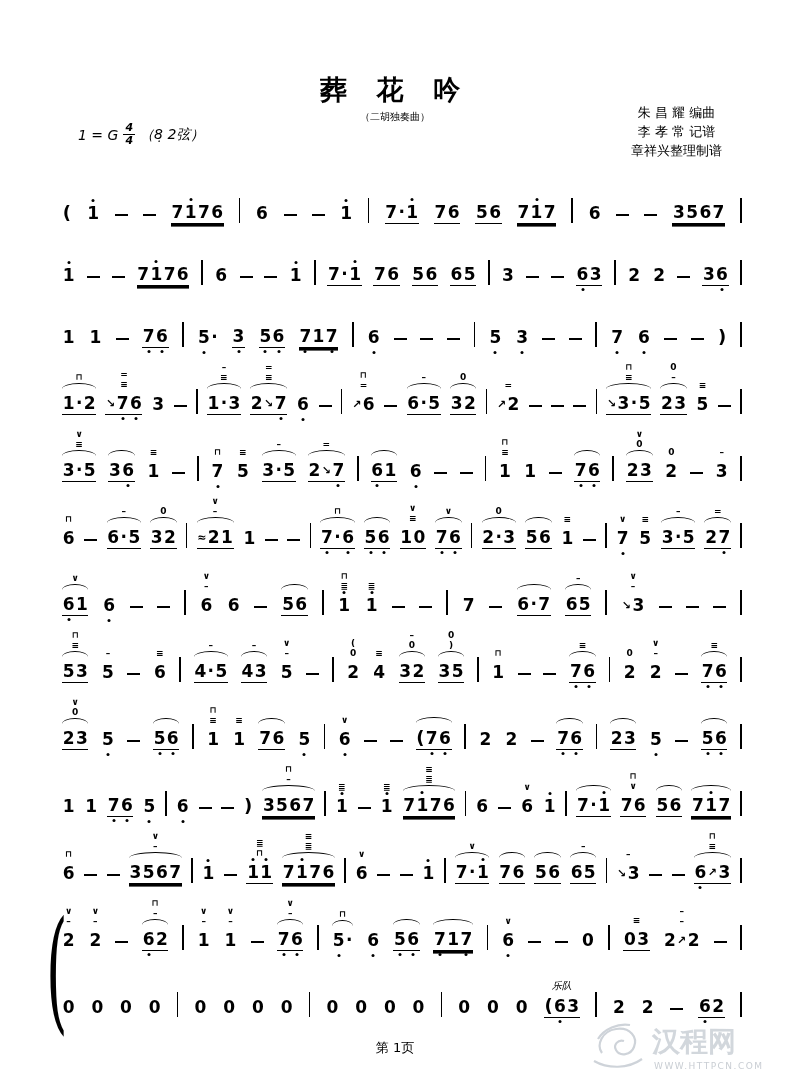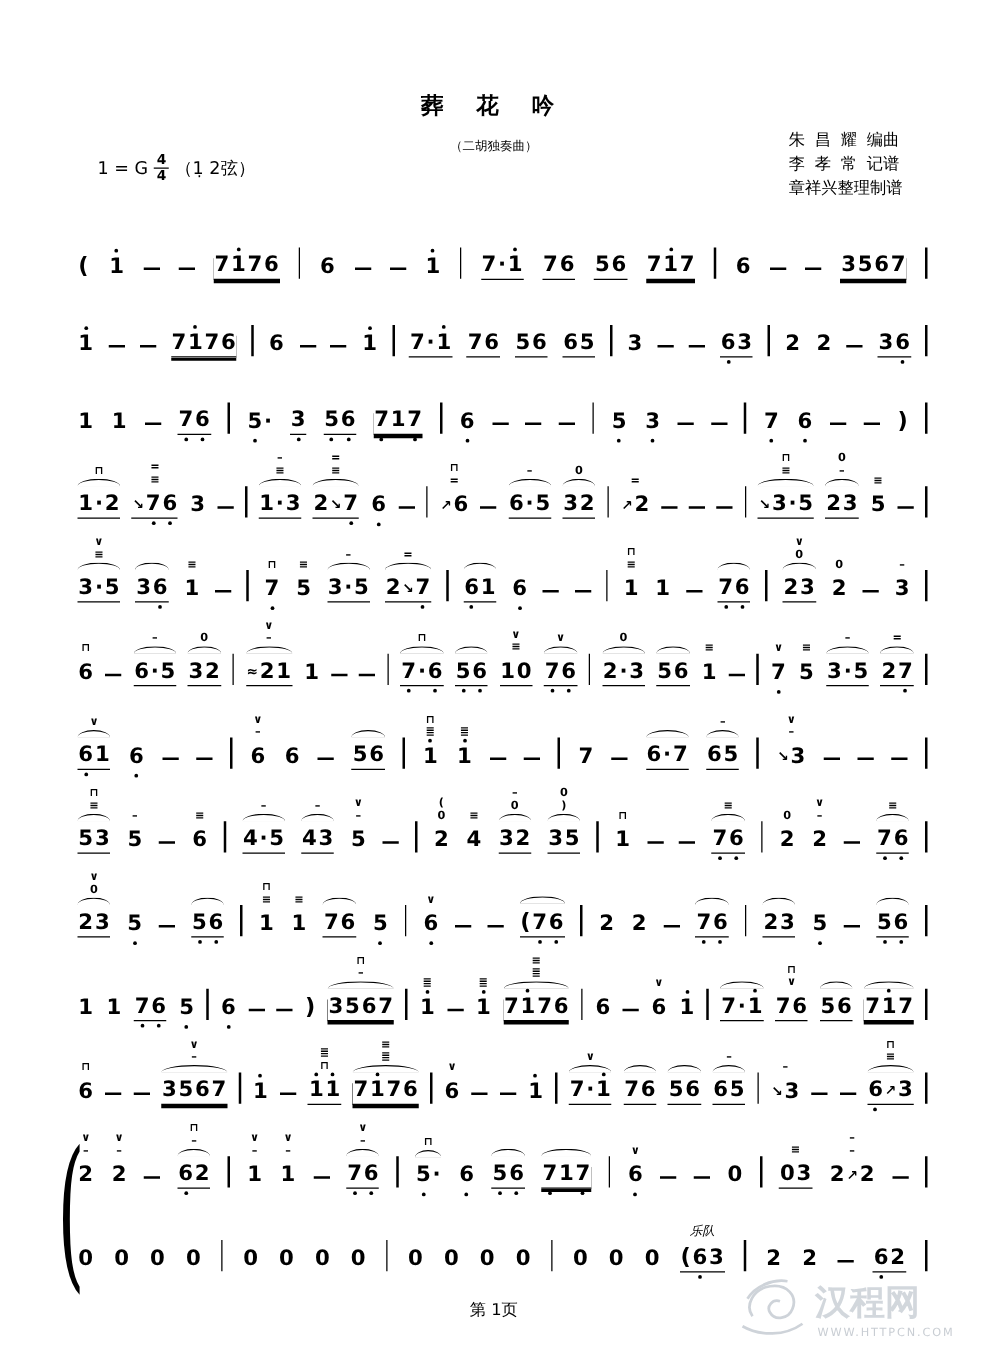--- a/index.html
+++ b/index.html
@@ -2,26 +2,26 @@
 <html><head>
 <meta charset="utf-8">
 <style>
   html,body{margin:0;padding:0;}
   body{
     width:790px;height:1089px;position:relative;background:#ffffff;
     font-family:"DejaVu Sans",sans-serif;color:#000;overflow:hidden;
   }
   
   .title{position:absolute;top:72px;left:0;width:100%;text-align:center;
-         font-size:18px;font-weight:bold;letter-spacing:10px;font-family:"DejaVu Serif","Liberation Serif",serif;}
+         font-size:27px;font-weight:bold;letter-spacing:10px;font-family:"DejaVu Serif","Liberation Serif",serif;}
   .subtitle{position:absolute;top:110px;left:0;width:100%;text-align:center;font-size:10px;}
-  .keysig{position:absolute;top:122px;left:78px;font-size:14px;display:flex;align-items:center;gap:5px;}
+  .keysig{position:absolute;top:122px;left:78px;font-size:14px;display:flex;align-items:center;gap:5px;font-style:italic;}
   .frac{display:inline-flex;flex-direction:column;align-items:center;font-size:11px;line-height:1.1;font-weight:bold;}
   .frac .top{border-bottom:1px solid #000;padding:0 2px;}
-  .credits{position:absolute;top:104px;right:68px;text-align:left;font-size:13px;line-height:1.45;font-family:Liberation Mono, monospace;}
+  .credits{position:absolute;top:104px;right:68px;text-align:center;font-size:13px;line-height:1.45;}
   
   .sheet{position:absolute;left:62px;right:48px;top:162px;}
   .line{display:flex;justify-content:space-between;align-items:flex-end;}
   .line.s{height:62px;} .line.t{height:67px;}
   .tok{display:inline-flex;flex-direction:column;align-items:center;}
   .orn{display:flex;flex-direction:column;align-items:center;align-self:stretch;gap:1px;}
   .marks{display:flex;flex-direction:column;align-items:center;line-height:1;gap:1px;}
   .marks span{font-size:9px;font-weight:bold;line-height:1;}
   .lab{font-size:10px;line-height:1;font-style:italic;}
   .arc{width:100%;min-width:13px;height:5px;border-top:1.4px solid #000;
@@ -48,21 +48,21 @@
 
 <div class="title">葬 花 吟</div>
 <div class="subtitle">（二胡独奏曲）</div>
 
 <div class="keysig">
   <span>1 = G</span>
   <span class="frac">
     <span class="top">4</span>
     <span class="bot">4</span>
   </span>
-  <span>（1̣ 2弦）</span>
+  <span>（8̣ 2弦）</span>
 </div>
 
 <div class="credits">
   <div>朱 昌 耀 编曲</div>
   <div>李 孝 常 记谱</div>
   <div>章祥兴整理制谱</div>
 </div>
 
 <div class="sheet" id="sheet">
     <div class="line s">

